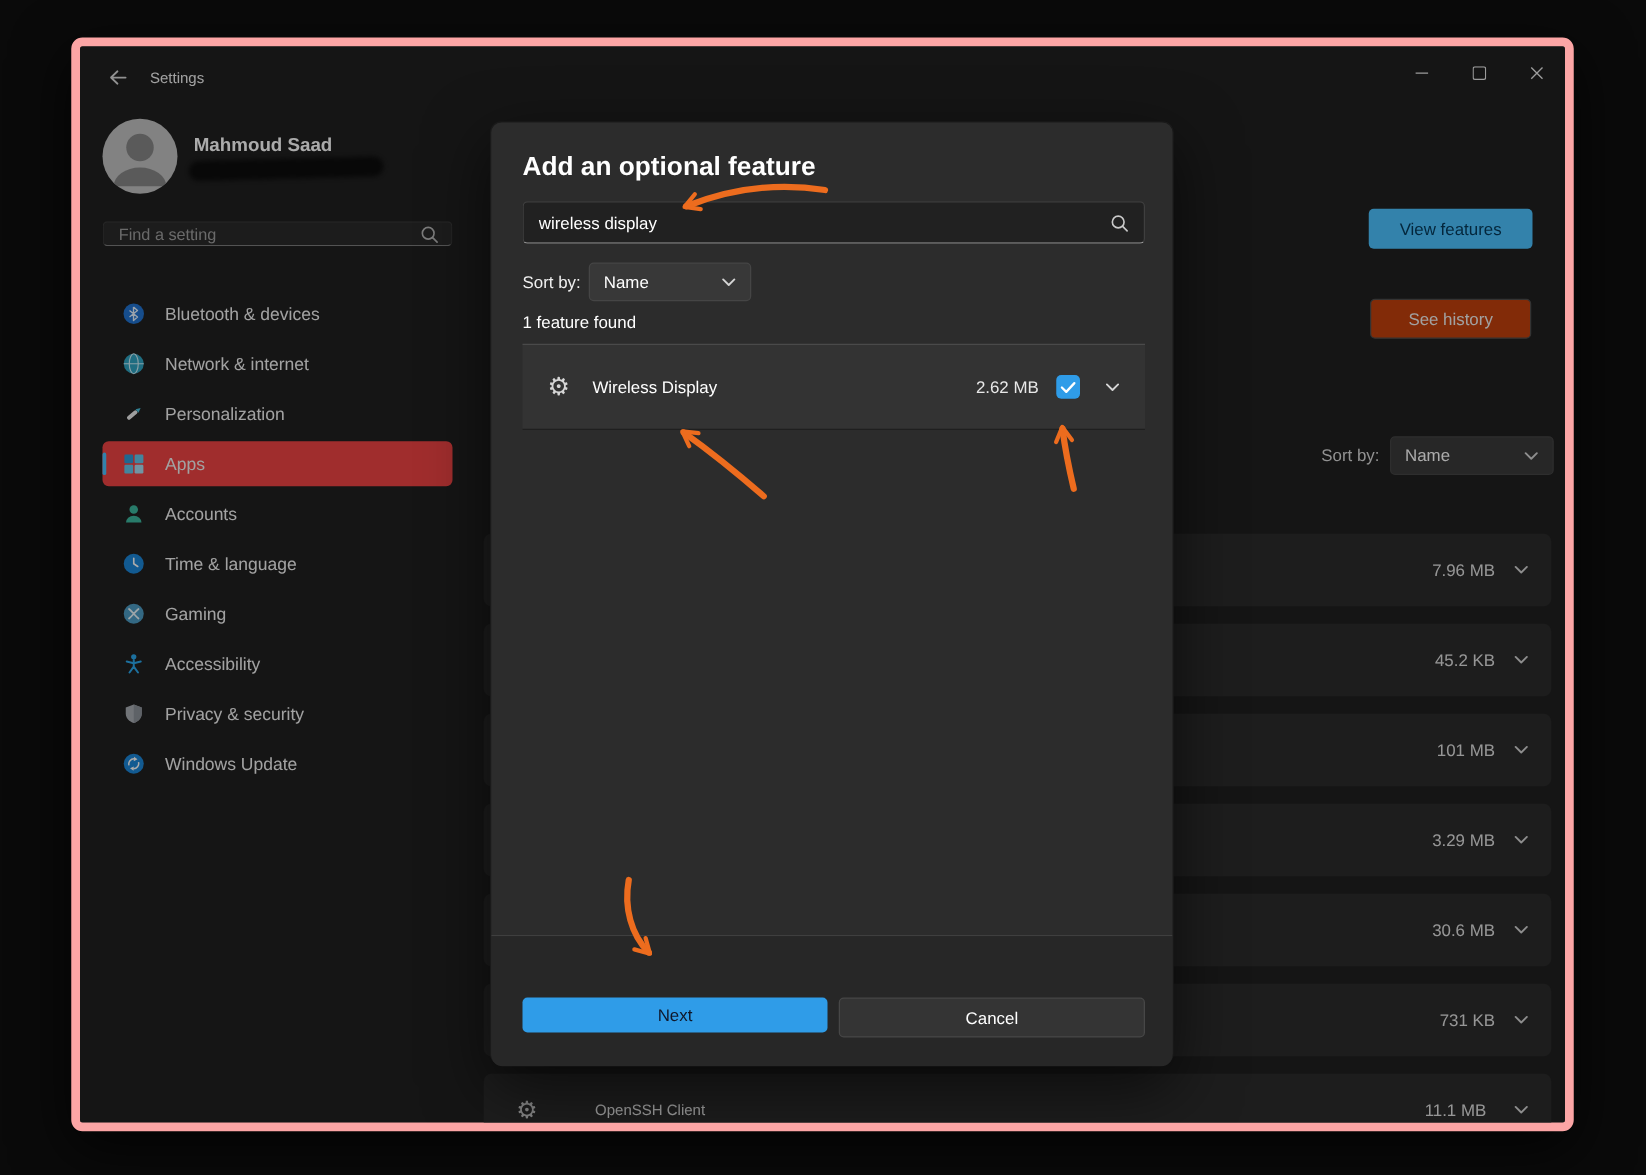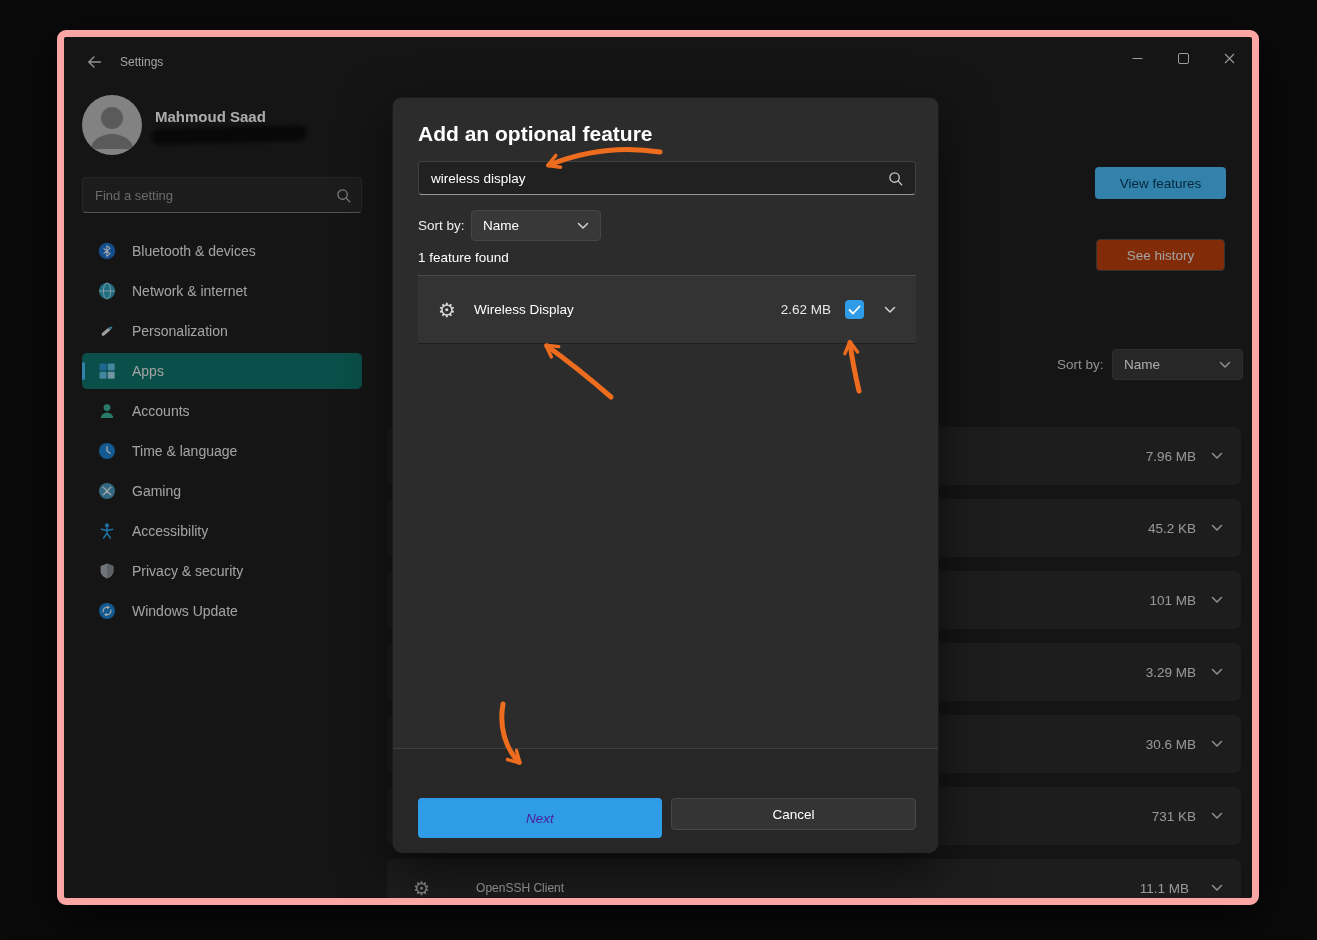--- a/index.html
+++ b/index.html
@@ -27,28 +27,28 @@
   
   .back-btn{position:absolute;left:14px;top:12px;width:32px;height:26px;display:flex;align-items:center;justify-content:center;border-radius:4px;}
   .win-title{position:absolute;left:56px;top:18px;font-size:12px;color:#f0f0f0;}
   .win-controls{position:absolute;right:0;top:0;height:42px;display:flex;}
   .wc{width:46px;height:42px;display:flex;align-items:center;justify-content:center;}
 
   
   .avatar{position:absolute;left:18px;top:58px;width:60px;height:60px;border-radius:50%;background:#c2c2c2;overflow:hidden;}
   .user-name{position:absolute;left:91px;top:71px;font-size:15px;font-weight:bold;color:#fff;}
   .user-email-redacted{position:absolute;left:87px;top:90px;width:156px;height:16px;background:#0c0c0c;border-radius:8px;filter:blur(2px);transform:rotate(-1.5deg);}
-  .find-box{position:absolute;left:18px;top:140px;width:280px;height:36px;background:#2b2b2b;border:1px solid #3a3a3a;border-bottom-color:#7d7d7d;border-radius:4px;display:flex;align-items:center;}
+  .find-box{position:absolute;left:18px;top:140px;width:280px;height:20px;background:#2b2b2b;border:1px solid #3a3a3a;border-bottom-color:#7d7d7d;border-radius:4px;display:flex;align-items:center;}
   .find-box input{flex:1;background:transparent;border:none;outline:none;color:#e6e6e6;font-size:13px;padding:0 10px 0 12px;font-family:inherit;}
   .find-box input::placeholder{color:#9f9f9f;}
   .find-box .mag{margin-right:10px;display:flex;}
 
   .nav{position:absolute;left:18px;top:196px;width:280px;}
   .nav-item{position:relative;height:36px;margin-bottom:4px;border-radius:5px;display:flex;align-items:center;gap:16px;padding-left:16px;font-size:14px;color:#f2f2f2;}
-  .nav-item.selected{background:#0f766e;}
+  .nav-item.selected{background:#ef4444;}
   .nav-item.selected::before{content:"";position:absolute;left:0;top:9px;width:3px;height:18px;border-radius:2px;background:var(--accent);}
   .nav-icon{width:18px;height:18px;display:flex;align-items:center;justify-content:center;}
 
   
   .btn{display:flex;align-items:center;justify-content:center;border-radius:4px;font-size:13.5px;font-family:inherit;border:none;}
   .accent-btn{position:absolute;left:1031px;top:130px;width:131px;height:32px;background:var(--accent);color:#063a5a;}
   .std-btn{position:absolute;left:1032px;top:202px;width:129px;height:32px;background:#c2410c;border:1px solid #4d4d4d;color:#f0f0f0;}
   .sortby-label{position:absolute;left:993px;top:320px;font-size:13.5px;color:#d8d8d8;}
   .dropdown{display:flex;align-items:center;justify-content:space-between;background:#3b3b3b;border:1px solid #454545;border-radius:4px;padding:0 11px;font-size:13.5px;color:#ffffff;}
   .bg-dropdown{position:absolute;left:1048px;top:312px;width:131px;height:31px;}
@@ -71,21 +71,21 @@
   .dlg-sort-label{position:absolute;left:25px;top:120px;font-size:13.5px;color:#f0f0f0;}
   .dlg-dropdown{position:absolute;left:78px;top:112px;width:130px;height:31px;background:#383838;}
   .dlg-results{position:absolute;left:25px;top:152px;font-size:13.5px;color:#ffffff;}
   .divider{position:absolute;left:25px;width:498px;height:1px;background:#4a4a4a;}
   .feature-row{position:absolute;left:25px;top:178px;width:498px;height:68px;background:#333333;border-bottom:1px solid #1f1f1f;display:flex;align-items:center;padding:0 20px;}
   .feature-row .gear{font-size:20px;color:#d6d6d6;margin-right:18px;}
   .feature-name{font-size:13.5px;color:#ffffff;flex:1;}
   .feature-size{font-size:13.5px;color:#e8e8e8;margin-right:14px;}
   .checkbox{width:19px;height:19px;border-radius:4px;background:var(--dialog-accent);display:flex;align-items:center;justify-content:center;margin-right:20px;}
   .dlg-footer{position:absolute;left:0;top:650px;width:100%;height:105px;background:#272727;border-top:1px solid #3f3f3f;border-radius:0 0 9px 9px;}
-  .next-btn{position:absolute;left:25px;top:700px;width:244px;height:40px;background:var(--dialog-accent);color:#4c1d95;z-index:2;font-style:italic;}
+  .next-btn{position:absolute;left:25px;top:700px;width:244px;height:28px;background:var(--dialog-accent);color:#0f172a;z-index:2;}
   .cancel-btn{position:absolute;left:278px;top:700px;width:245px;height:32px;background:#343434;border:1px solid #474747;color:#ffffff;z-index:2;}
 
   
   .annotations{position:absolute;left:0;top:0;width:1317px;height:940px;z-index:100;pointer-events:none;}
   .arrow{fill:none;stroke:var(--arrow,#ed6c1e);stroke-width:5;stroke-linecap:round;}
   .ah{fill:none;stroke:var(--arrow,#ed6c1e);stroke-width:2.4;stroke-linecap:round;stroke-linejoin:round;}
 </style>
 </head>
 <body>
 

